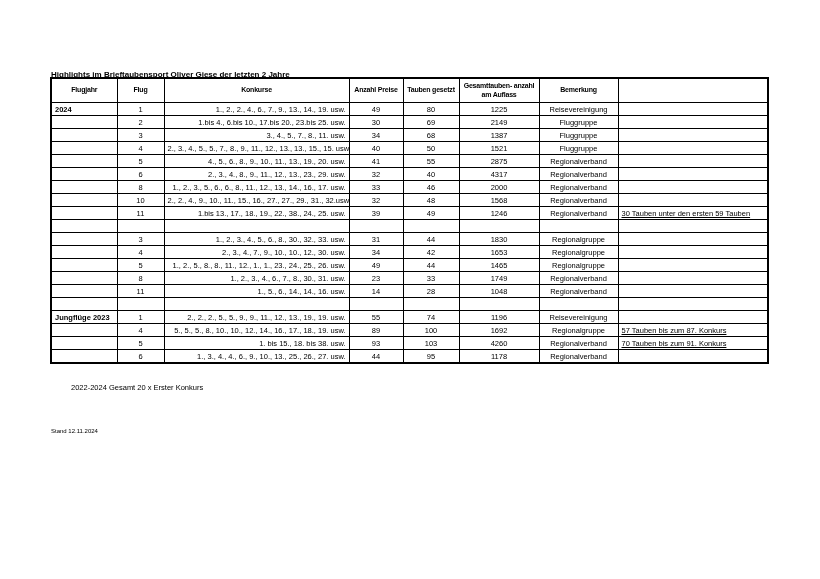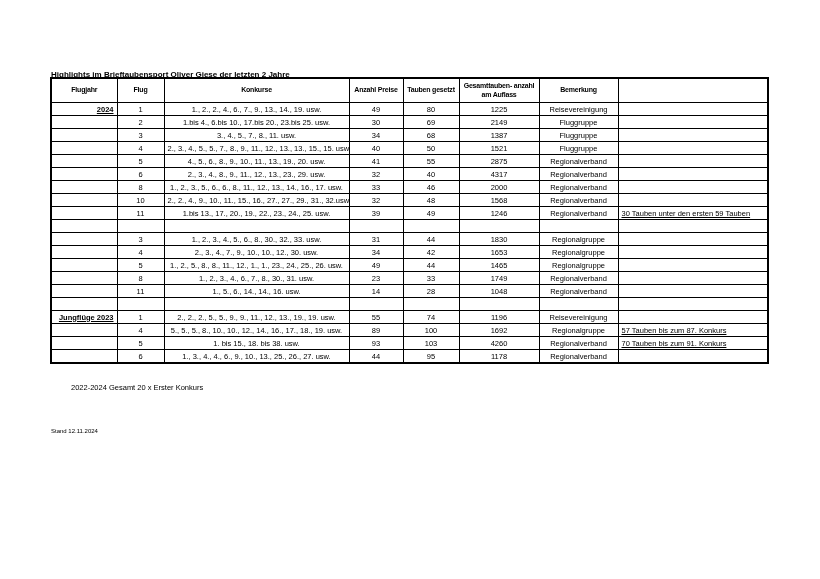--- a/index.html
+++ b/index.html
@@ -33,23 +33,23 @@
   table.results th {
     font-weight: bold;
     text-align: center;
     white-space: pre-line;
     height: 21px;
     font-size: 7px;
     letter-spacing: -0.2px;
     padding: 1px 1px;
     line-height: 1.15;
   }
-  td.c0 { text-align: right; font-weight: bold; text-decoration: underline; }
+  td.c0 { font-weight: bold; }
   td.c1 { text-align: center; }
-  td.c2 { text-align: center; }
+  td.c2 { text-align: right; }
   td.c3, td.c4, td.c5, td.c6 { text-align: center; }
   td.c7 { text-align: left; text-decoration: underline; }
   .summary-note {
     position: absolute; left: 51px; top: 383px;
     font-size: 7.5px; white-space: nowrap; padding-left: 20px;
   }
   .date-stamp {
     position: absolute; left: 51px; top: 428px;
     font-size: 6px; white-space: nowrap;
   }
@@ -160,21 +160,21 @@
         <td class="c2">2., 2., 4., 9., 10., 11., 15., 16., 27., 27., 29., 31., 32.usw.</td>
         <td class="c3">32</td>
         <td class="c4">48</td>
         <td class="c5">1568</td>
         <td class="c6">Regionalverband</td>
         <td class="c7"></td>
       </tr>
       <tr>
         <td class="c0"></td>
         <td class="c1">11</td>
-        <td class="c2">1.bis 13., 17., 20., 19., 22., 23., 24., 25. usw.</td>
+        <td class="c2">1.bis 13., 17., 18., 19., 22., 38., 24., 25. usw.</td>
         <td class="c3">39</td>
         <td class="c4">49</td>
         <td class="c5">1246</td>
         <td class="c6">Regionalverband</td>
         <td class="c7">30 Tauben unter den ersten 59 Tauben</td>
       </tr>
       <tr>
         <td class="c0"></td>
         <td class="c1"></td>
         <td class="c2"></td>

